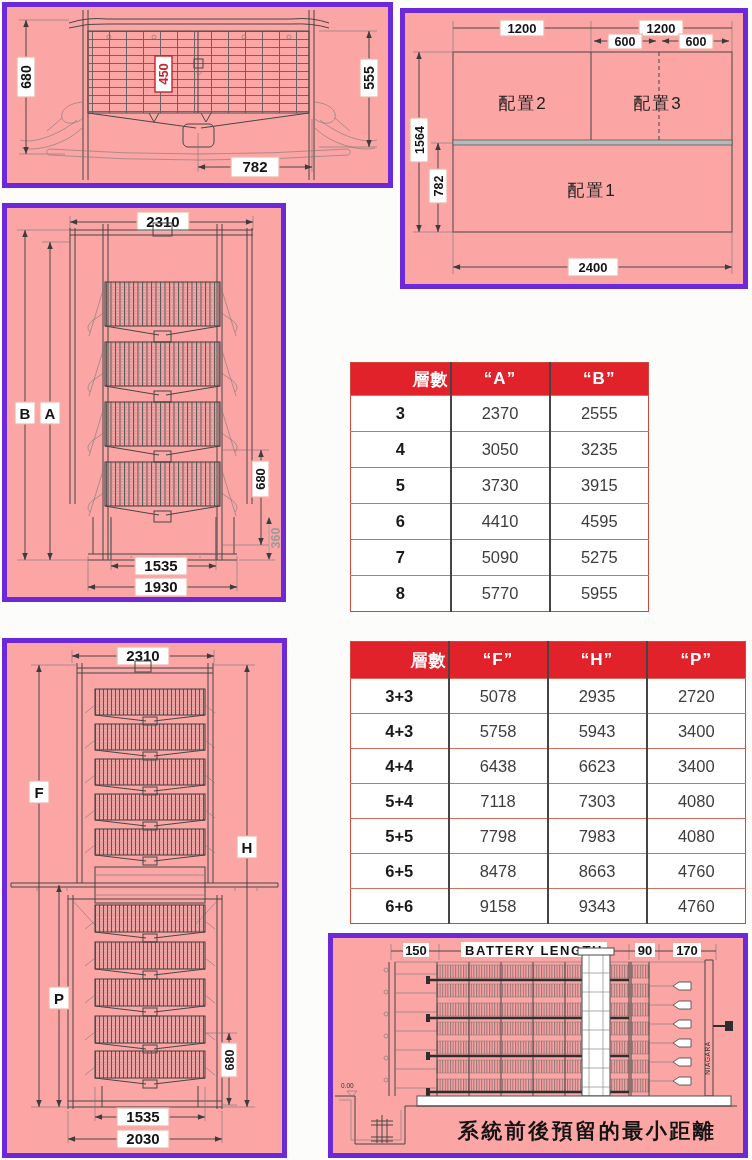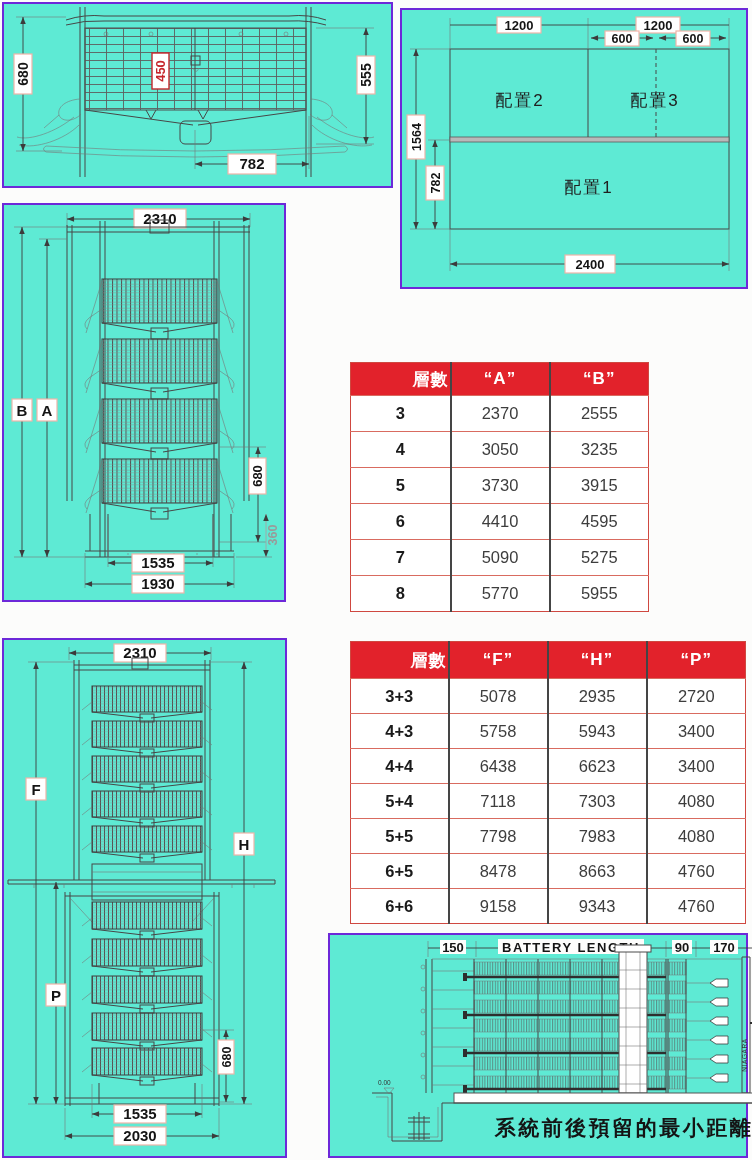--- a/index.html
+++ b/index.html
@@ -1,17 +1,17 @@
 <!DOCTYPE html>
 <html><head>
 <meta charset="utf-8">
 <style>
   html,body{margin:0;padding:0;background:#ffffff;}
   .page{position:relative;width:752px;height:1160px;background:#fcfcfb;font-family:"Liberation Sans",sans-serif;overflow:hidden;}
-  .panel{position:absolute;border:2px solid #6d28d9;background:#5eead4;box-sizing:border-box;}
+  .panel{position:absolute;border:5px solid #6d28d9;background:#fca5a5;box-sizing:border-box;}
   .panel svg{display:block;}
 
   
   .ln{stroke:#474747;stroke-width:1;fill:none;}
   .thin{stroke:#777;stroke-width:0.6;fill:none;}
   .dimln{stroke:#3c3c3c;stroke-width:0.9;fill:none;}
   .dimbox{fill:#fff;stroke:#efb5a8;stroke-width:1.2;}
   .redbox{fill:#fff;stroke:#c5262c;stroke-width:1.4;}
   .t15{font:bold 15px "Liberation Sans",sans-serif;fill:#141414;text-anchor:middle;}
   .t14{font:bold 14px "Liberation Sans",sans-serif;fill:#141414;text-anchor:middle;}
@@ -404,21 +404,21 @@
         </tr>
       <tr>
           <td>6+6</td>
           <td>9158</td>
           <td>9343</td>
           <td>4760</td>
         </tr>
     </tbody>
   </table>
 
-  <div class="panel" style="left:328px;top:933px;width:420px;height:225px;padding-left:40px;">
+  <div class="panel" style="left:328px;top:933px;width:420px;height:225px;">
     <svg width="410" height="215" viewBox="0 0 410 215">
       <defs>
         <pattern id="pm5" width="2.6" height="13" patternUnits="userSpaceOnUse">
             <path d="M0.6 0 V13" stroke="#555" stroke-width="0.7" fill="none"></path>
           </pattern>
       </defs>
 
       <path class="thin" d="M58 6 V22 M106 6 V22 M296 6 V22 M326 6 V22 M383 6 V22"></path>
       <line class="dimln" x1="58" y1="13" x2="383" y2="13"></line>
       <rect x="70" y="5" width="26" height="14" fill="#fdfdfc"></rect>

